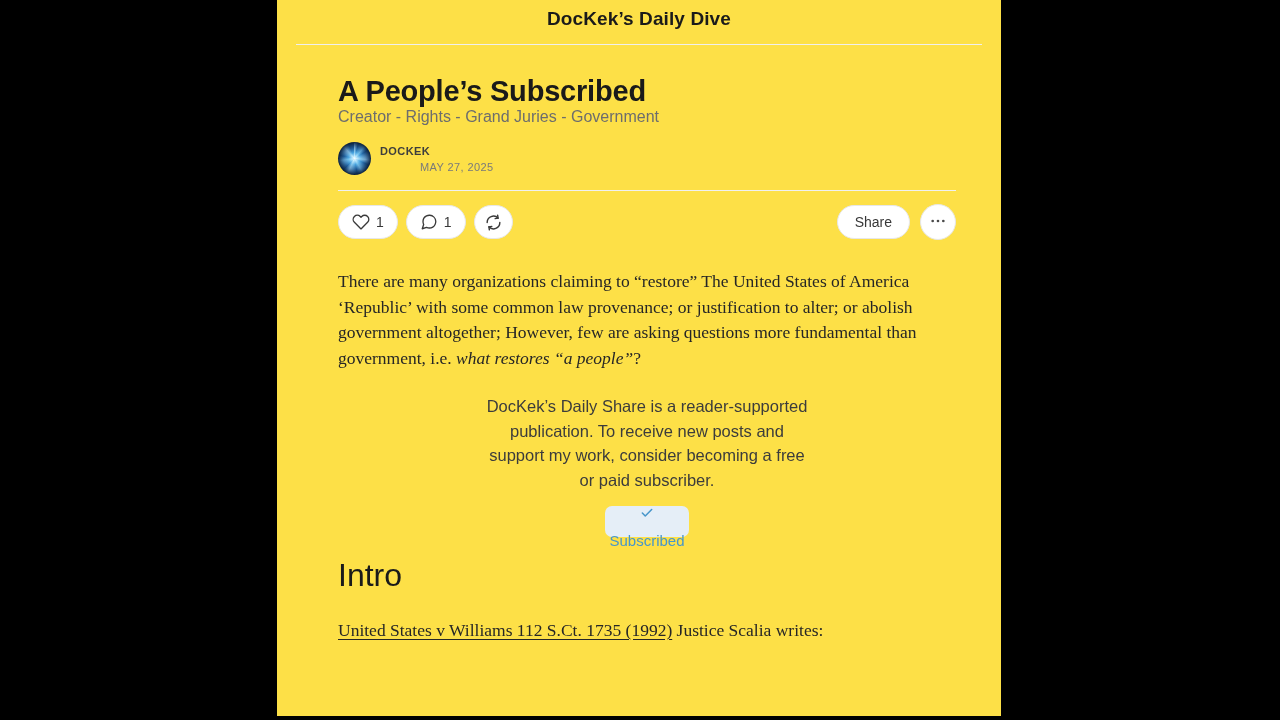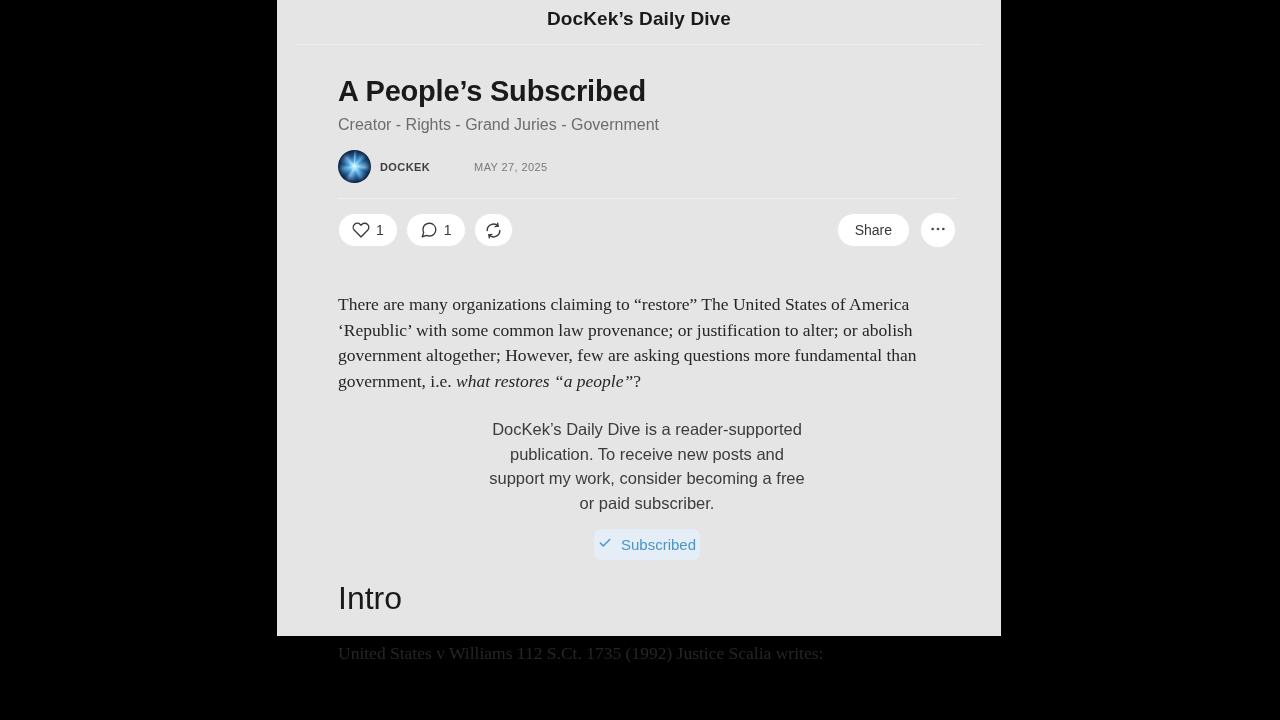--- a/index.html
+++ b/index.html
@@ -5,23 +5,23 @@
   * { margin: 0; padding: 0; box-sizing: border-box; }
   html, body { width: 1280px; height: 720px; }
   body {
     background: #000;
     font-family: "Liberation Sans", sans-serif;
     overflow: hidden;
   }
   .page {
     position: relative;
     width: 724px;
-    height: 636px;
+    height: 716px;
     margin-left: 277px;
-    background: #e5e5e5;
+    background: #fde047;
   }
   
   .pub-header {
     padding-top: 8px;
     height: 44px;
     text-align: center;
   }
   .pub-title {
     font-size: 19px;
     font-weight: 700;
@@ -39,21 +39,21 @@
     margin-left: 61px;
   }
   .post-title {
     margin-top: 30px;
     font-size: 29px;
     font-weight: 700;
     color: #1a1a1a;
     letter-spacing: -.2px;
   }
   .post-subtitle {
-    margin-top: 8px;
+    margin-top: 0;
     font-size: 16px;
     color: #6d6d6d;
   }
   .byline {
     margin-top: 16px;
     display: flex;
     align-items: center;
     gap: 9px;
   }
   .avatar {
@@ -74,21 +74,21 @@
         rgba(140,205,250,.45) 40deg, transparent 58deg,
         rgba(190,230,255,.5) 95deg, transparent 115deg,
         rgba(150,210,250,.45) 150deg, transparent 170deg,
         rgba(190,230,255,.5) 205deg, transparent 225deg,
         rgba(150,210,250,.45) 262deg, transparent 282deg,
         rgba(190,230,255,.5) 318deg, transparent 338deg);
     mix-blend-mode: screen;
     -webkit-mask: radial-gradient(circle, #000 0 45%, transparent 72%);
             mask: radial-gradient(circle, #000 0 45%, transparent 72%);
   }
-  .byline-meta { display: flex; flex-direction: row; gap: 4px; justify-content: space-between; }
+  .byline-meta { display: flex; flex-direction: column; gap: 4px; justify-content: space-between; }
   .author-name {
     font-size: 11px;
     font-weight: 700;
     color: #3d3d3d;
     letter-spacing: .4px;
   }
   .post-date {
     font-size: 11px;
     color: #7a7a7a;
     letter-spacing: .4px;
@@ -141,21 +141,21 @@
     border-radius: 50%;
     background: #fff;
     display: inline-flex;
     align-items: center;
     justify-content: center;
     cursor: pointer;
     margin-right: 0;
   }
   
   .body-para {
-    margin-top: 44px;
+    margin-top: 29px;
     font-family: "Liberation Serif", serif;
     font-size: 17.5px;
     line-height: 25.5px;
     color: #262626;
   }
   .body-para .ital { font-style: italic; }
   .blurb {
     margin: 23px auto 0;
     width: 322px;
     text-align: center;
@@ -163,42 +163,43 @@
     font-size: 16.5px;
     line-height: 24.5px;
     color: #3c3c3c;
   }
   .subscribe-row {
     margin-top: 14px;
     text-align: center;
   }
   .subscribed-btn {
     display: inline-flex;
-    align-items: center;
     gap: 9px;
     height: 31px;
     padding: 0 4px;
     border: none;
     border-radius: 7px;
     background: #e5eef7;
     color: #4796ca;
     font-family: "Liberation Sans", sans-serif;
     font-size: 15px;
     cursor: pointer;
+    flex-direction: column;
   }
   .section-heading {
     margin-top: 20px;
     font-size: 32px;
     font-weight: 400;
     color: #1a1a1a;
   }
   .body-para.second { margin-top: 18px; }
   .body-para.citation { margin-top: 24px; }
   .cite-link {
     color: #262626;
+    text-decoration: underline;
     text-underline-offset: 3px;
     cursor: pointer;
   }
 </style>
 </head>
 <body>
 
 <div class="page">
 
   <div class="pub-header">
@@ -261,21 +262,21 @@
             <circle cx="4" cy="12" r="2"></circle>
               <circle cx="12" cy="12" r="2"></circle>
               <circle cx="20" cy="12" r="2"></circle>
           </svg>
         </span>
       </button>
     </div>
 
     <p class="body-para"><span>There are many organizations claiming to “restore” The United States of America ‘Republic’ with some common law provenance; or justification to alter; or abolish government altogether; However, few are asking questions more fundamental than government, i.e. </span><span class="ital">what restores “a people”</span><span>?</span></p>
 
-    <div class="blurb">DocKek’s Daily Dive is a reader-supported publication. To receive new posts and support my work, consider becoming a free or paid subscriber.</div>
+    <div class="blurb">DocKek’s Daily Share is a reader-supported publication. To receive new posts and support my work, consider becoming a free or paid subscriber.</div>
 
     <div class="subscribe-row">
       <button class="subscribed-btn">
         <span>
           <svg width="14" height="14" viewBox="0 0 24 24" fill="none" stroke="#4796ca" stroke-width="2.6" stroke-linecap="round" stroke-linejoin="round">
             <polyline points="20 6 9 17 4 12"></polyline>
           </svg>
         </span>
         <span>Subscribed</span>
       </button>

